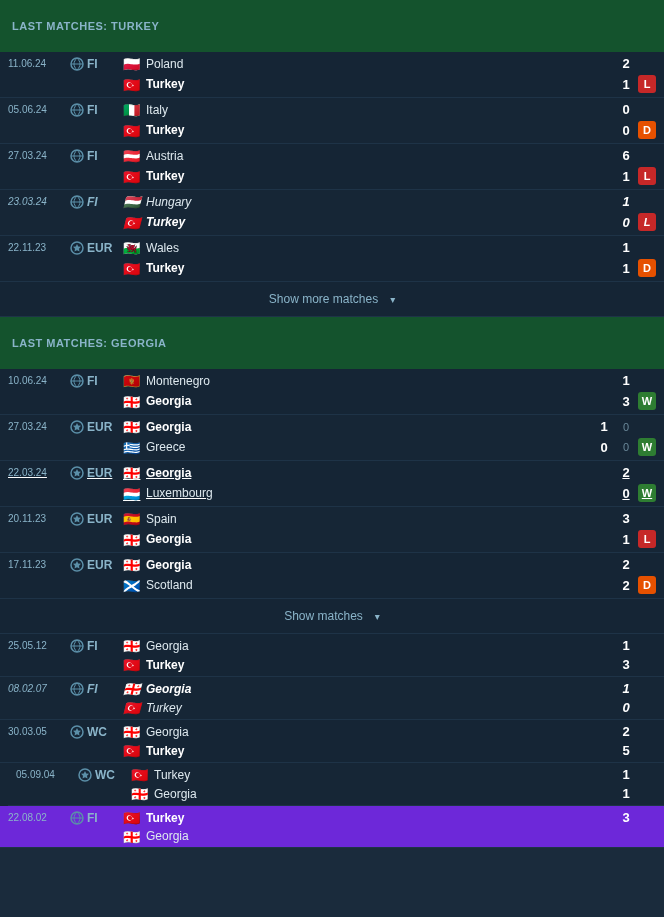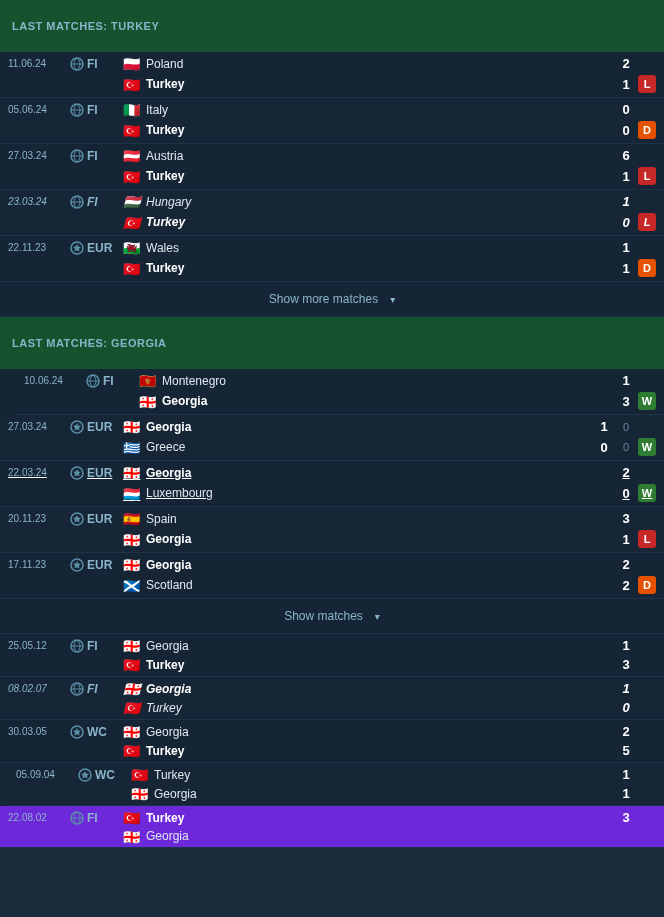--- a/index.html
+++ b/index.html
@@ -335,21 +335,21 @@
           </div>
         </div>
       </div>
       <div class="show-more">
         <span>Show more matches</span>
         <span class="chevron">▾</span>
       </div>
     </div>
     <div>
       <div class="section-header">LAST MATCHES: GEORGIA</div>
-      <div style="background-color: rgb(21, 37, 53); padding-left: 16px;">
+      <div style="background-color: rgb(21, 37, 53);">
         <div class="pair-row">
           <div class="date-comp-cell">
             <span class="match-date">10.06.24</span>
             <div class="match-comp">
               <svg width="14" height="14" viewBox="0 0 14 14" fill="none" xmlns="http://www.w3.org/2000/svg">
       <circle cx="7" cy="7" r="6" stroke="#5b8fa8" stroke-width="1.5"></circle>
       <path d="M1 7h12M7 1c-2 2-3 4-3 6s1 4 3 6M7 1c2 2 3 4 3 6s-1 4-3 6" stroke="#5b8fa8" stroke-width="1"></path>
     </svg>
               <span class="comp-label">FI</span>
             </div>

